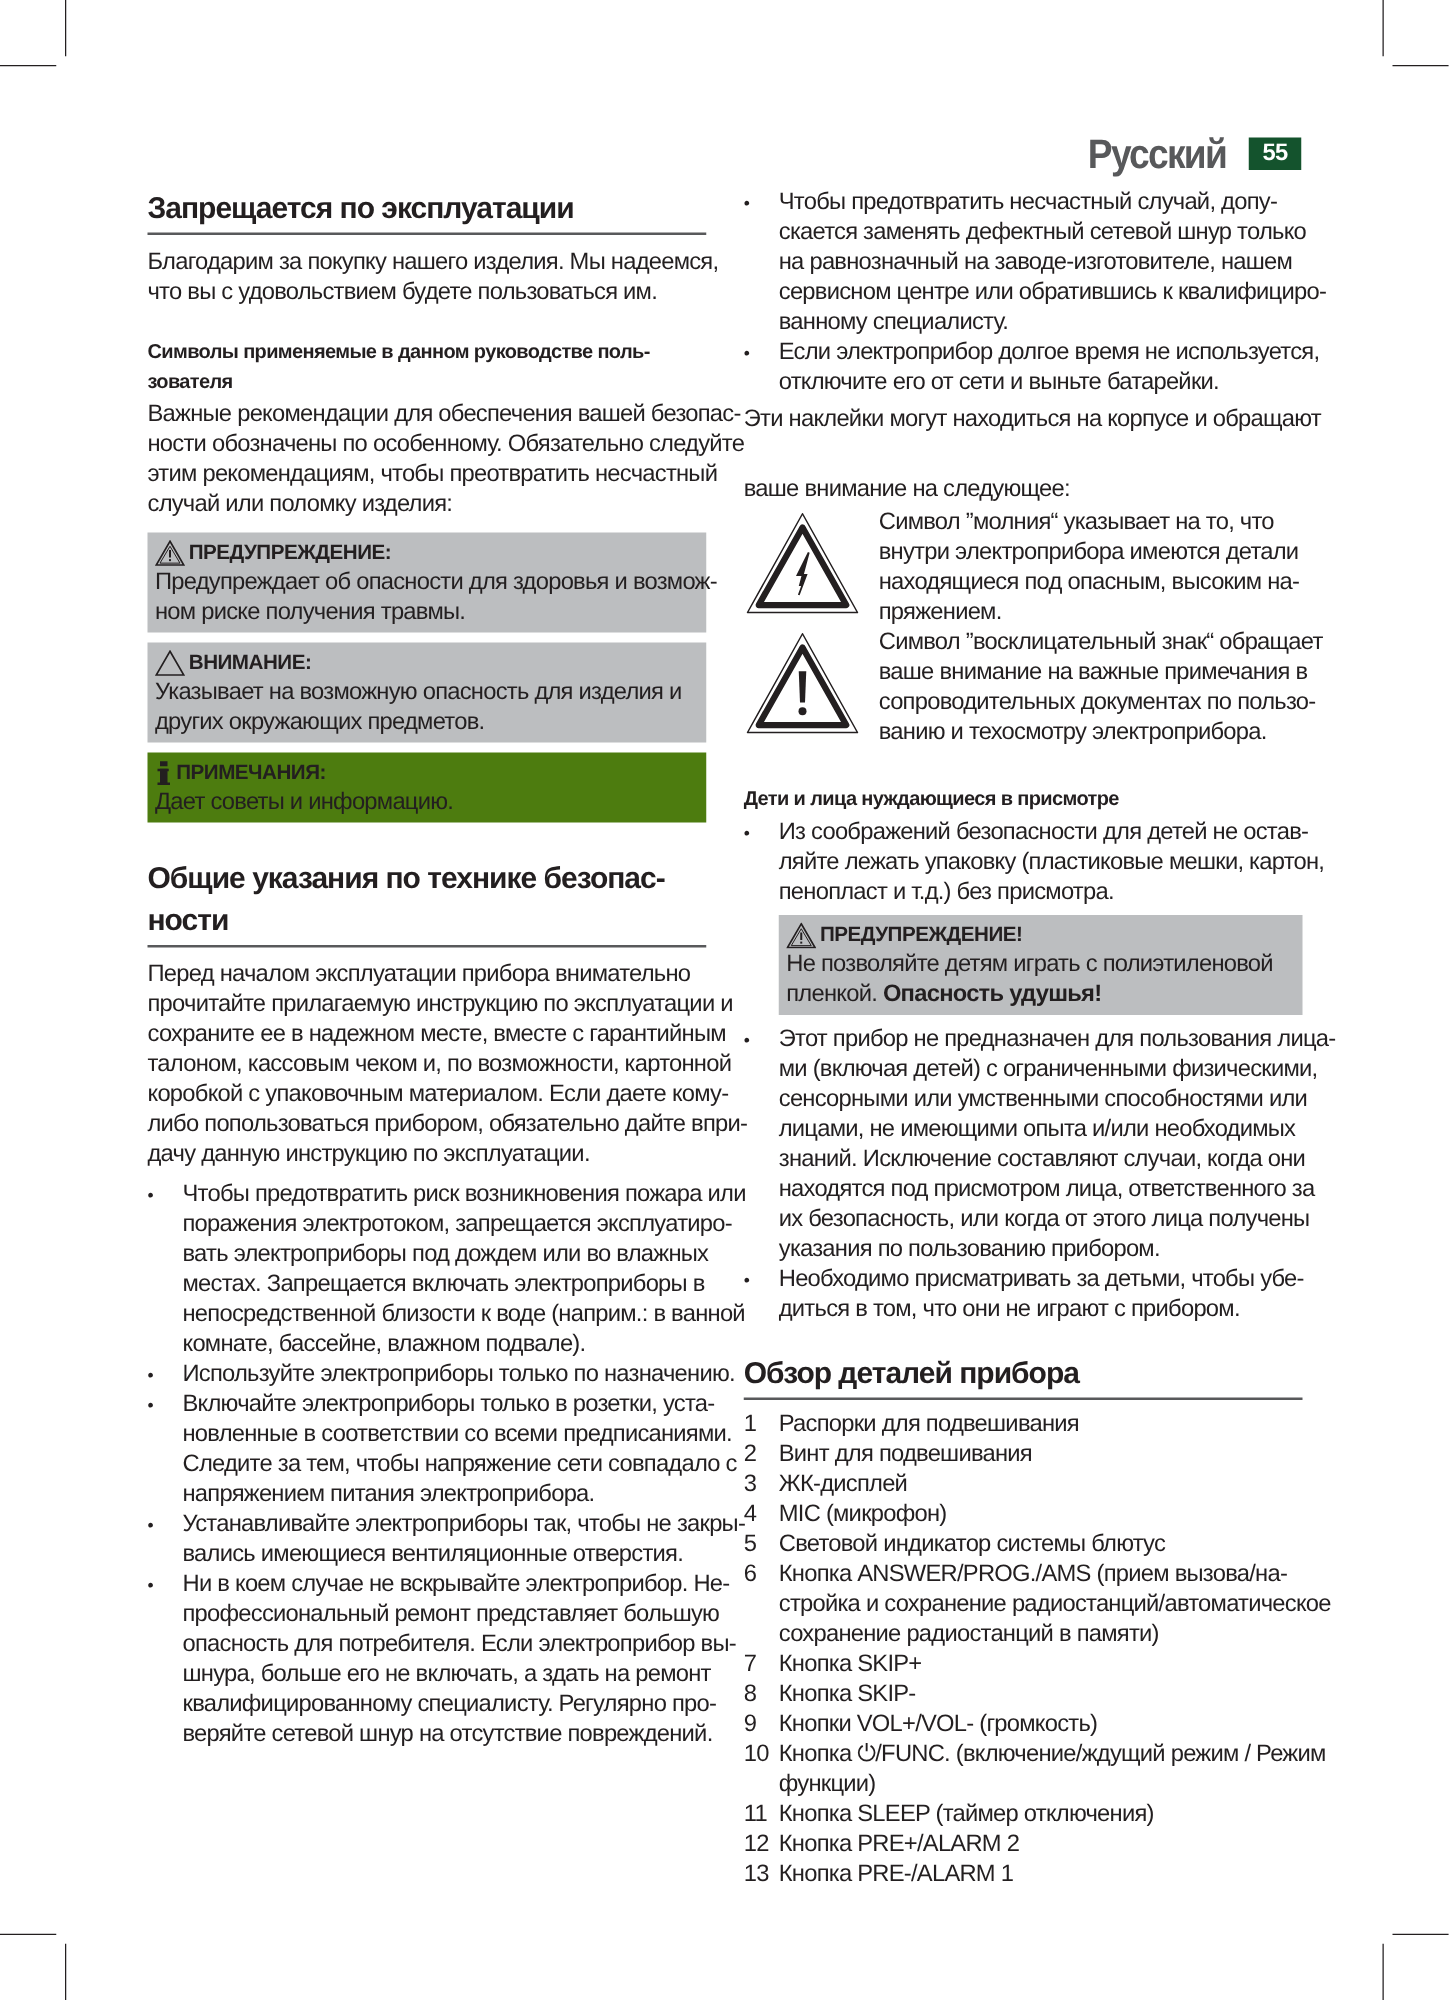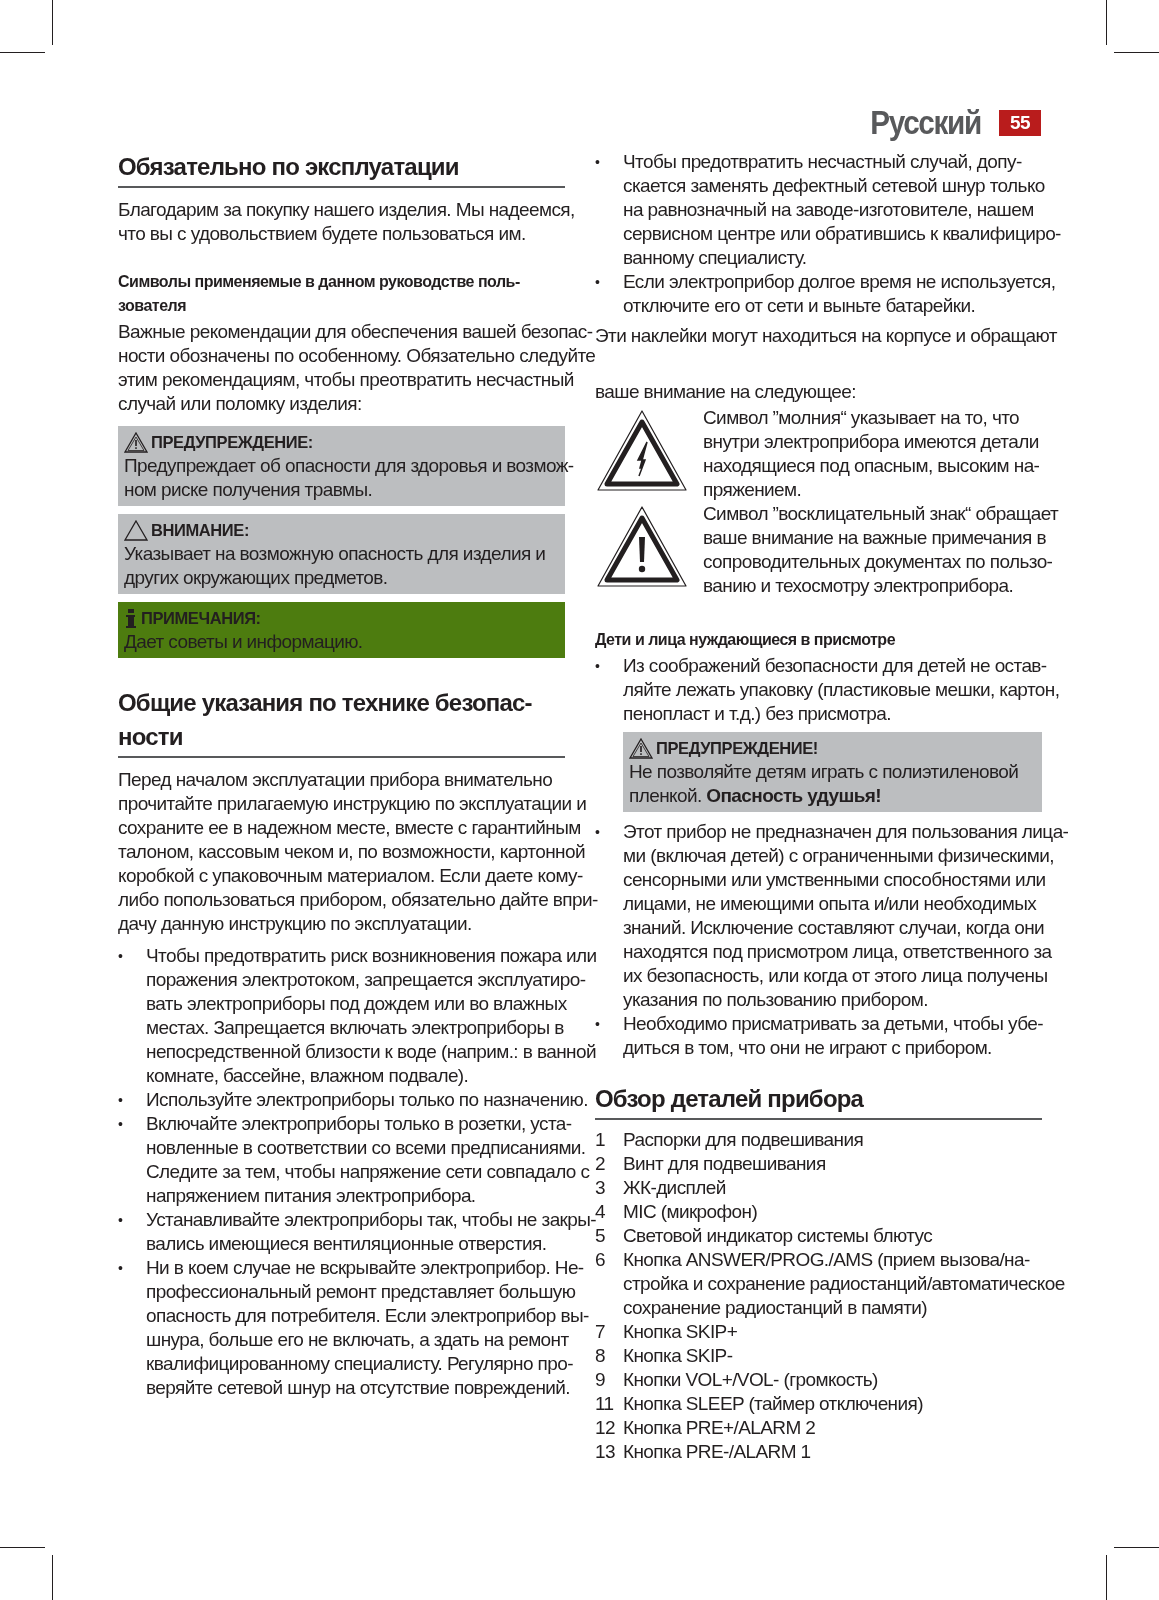--- a/index.html
+++ b/index.html
@@ -12,21 +12,21 @@
   .crop.v { width: 1px; }
 
   .page-header {
     position: absolute; top: 104px; right: 118px; display: flex; align-items: center;
   }
   .lang-title {
     font-size: 33px; font-weight: bold; color: #58595b; letter-spacing: -1.5px;
     transform: scaleX(0.9); transform-origin: right center; margin-right: 18px;
   }
   .page-num {
-    background: #b91c1c; color: #ffffff; font-size: 19px; font-weight: bold;
+    background: #14532d; color: #ffffff; font-size: 19px; font-weight: bold;
     padding: 2px 6px; width: 30px; text-align: center; letter-spacing: -0.5px;
   }
 
   .col { position: absolute; top: 150px; width: 447px; }
   .col.left { left: 118px; }
   .col.right { left: 595px; top: 150px; }
 
   .t {
     font-size: 19px; line-height: 24px; letter-spacing: -0.6px;
     transform-origin: left; white-space: nowrap;
@@ -66,21 +66,21 @@
 <div class="crop v" style="left:52px;top:1555px;height:45px;"></div>
 <div class="crop h" style="right:0;top:1547px;width:45px;"></div>
 <div class="crop v" style="right:52px;top:1555px;height:45px;"></div>
 
 <div class="page-header">
   <span class="lang-title">Русский</span>
   <span class="page-num">55</span>
 </div>
 
 <div class="col left">
-  <div class="h1">Обязательно по эксплуатации</div>
+  <div class="h1">Запрещается по эксплуатации</div>
 
   <div class="t" style="margin-top:10px;">
     <span class="line" style="display: block;">Благодарим за покупку нашего изделия. Мы надеемся,</span>
     <span class="line" style="display: block;">что вы с удовольствием будете пользоваться им.</span>
   </div>
 
   <div style="margin-top:24px;">
     <div class="h2">Символы применяемые в данном руководстве поль-</div>
     <div class="h2">зователя</div>
   </div>
@@ -309,20 +309,25 @@
       </li>
     <li>
         <span class="n">8</span>
         <span class="line" style="display: block;">Кнопка SKIP-</span>
       </li>
     <li>
         <span class="n">9</span>
         <span class="line" style="display: block;">Кнопки VOL+/VOL- (громкость)</span>
       </li>
     <li>
+        <span class="n">10</span>
+        <span class="line" style="display: block;">Кнопка ⏻/FUNC. (включение/ждущий режим / Режим</span>
+        <span class="line" style="display: block;">функции)</span>
+      </li>
+    <li>
         <span class="n">11</span>
         <span class="line" style="display: block;">Кнопка SLEEP (таймер отключения)</span>
       </li>
     <li>
         <span class="n">12</span>
         <span class="line" style="display: block;">Кнопка PRE+/ALARM 2</span>
       </li>
     <li>
         <span class="n">13</span>
         <span class="line" style="display: block;">Кнопка PRE-/ALARM 1</span>

